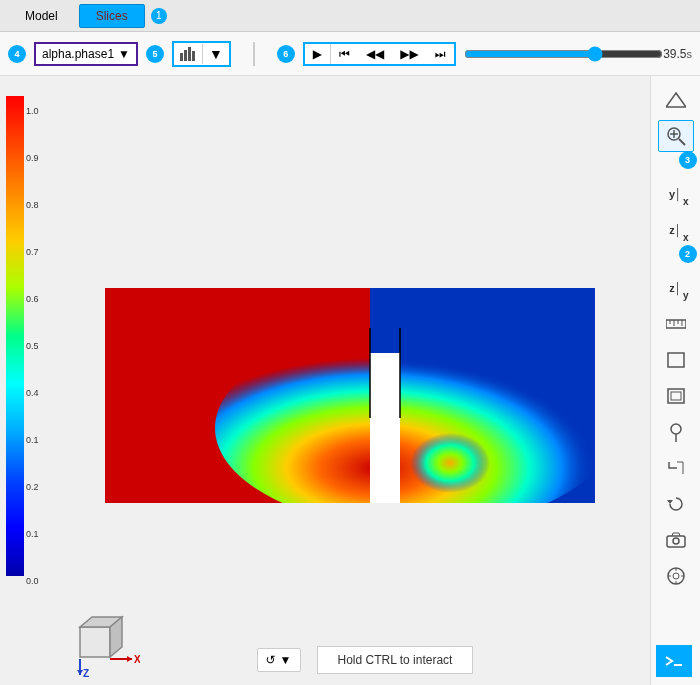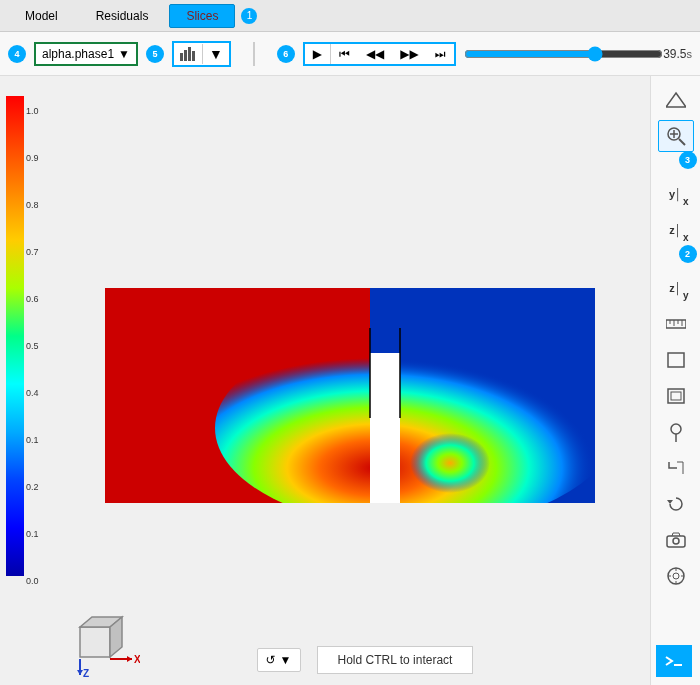--- a/index.html
+++ b/index.html
@@ -53,21 +53,21 @@
     .toolbar-row {
       display: flex;
       align-items: center;
       padding: 6px 8px;
       background: #f8f8f8;
       border-bottom: 1px solid #ddd;
       gap: 8px;
       height: 44px;
     }
     .toolbar-select {
-      border: 2px solid #15803d;
+      border: 2px solid #4c1d95;
       background: white;
       padding: 3px 6px;
       font-size: 12px;
       cursor: pointer;
       display: flex;
       align-items: center;
       gap: 4px;
       min-width: 100px;
     }
     .toolbar-btn-group {
@@ -293,21 +293,20 @@
       flex-direction: column;
       align-items: center;
       width: 36px;
     }
   </style>
 </head>
 <body>
 
 <div class="top-tabs">
   <div class="tab">Model</div>
-  <div class="tab">Residuals</div>
   <div class="tab active">Slices</div>
   <span class="tab-badge">1</span>
 </div>
 
 <div class="toolbar-row">
 
   <span class="badge" style="font-size:9px">4</span>
 
   <div class="toolbar-select">
     <span>alpha.phase1</span>

